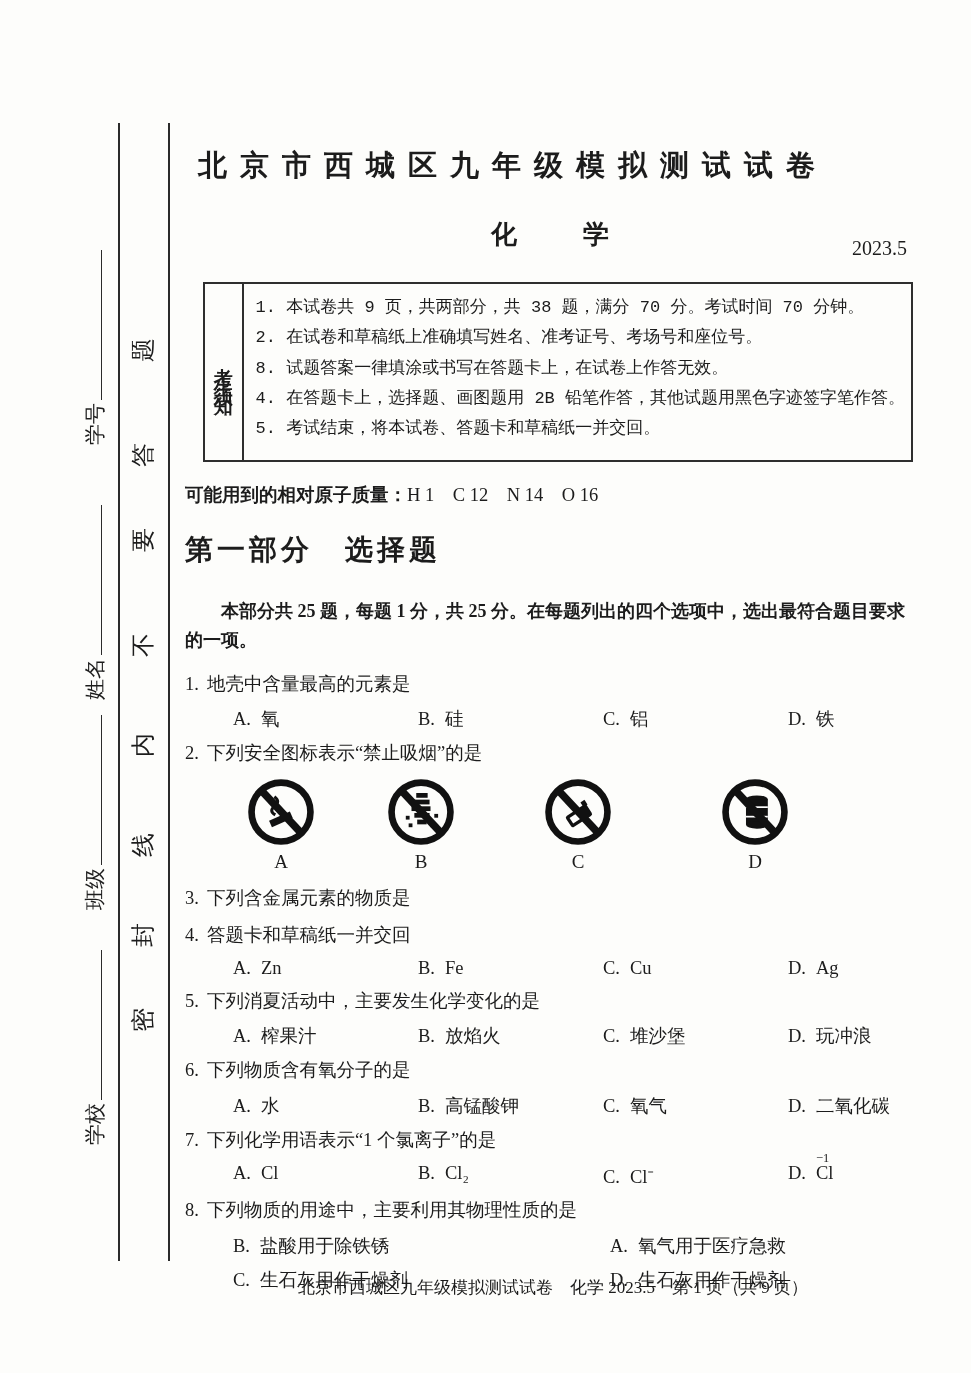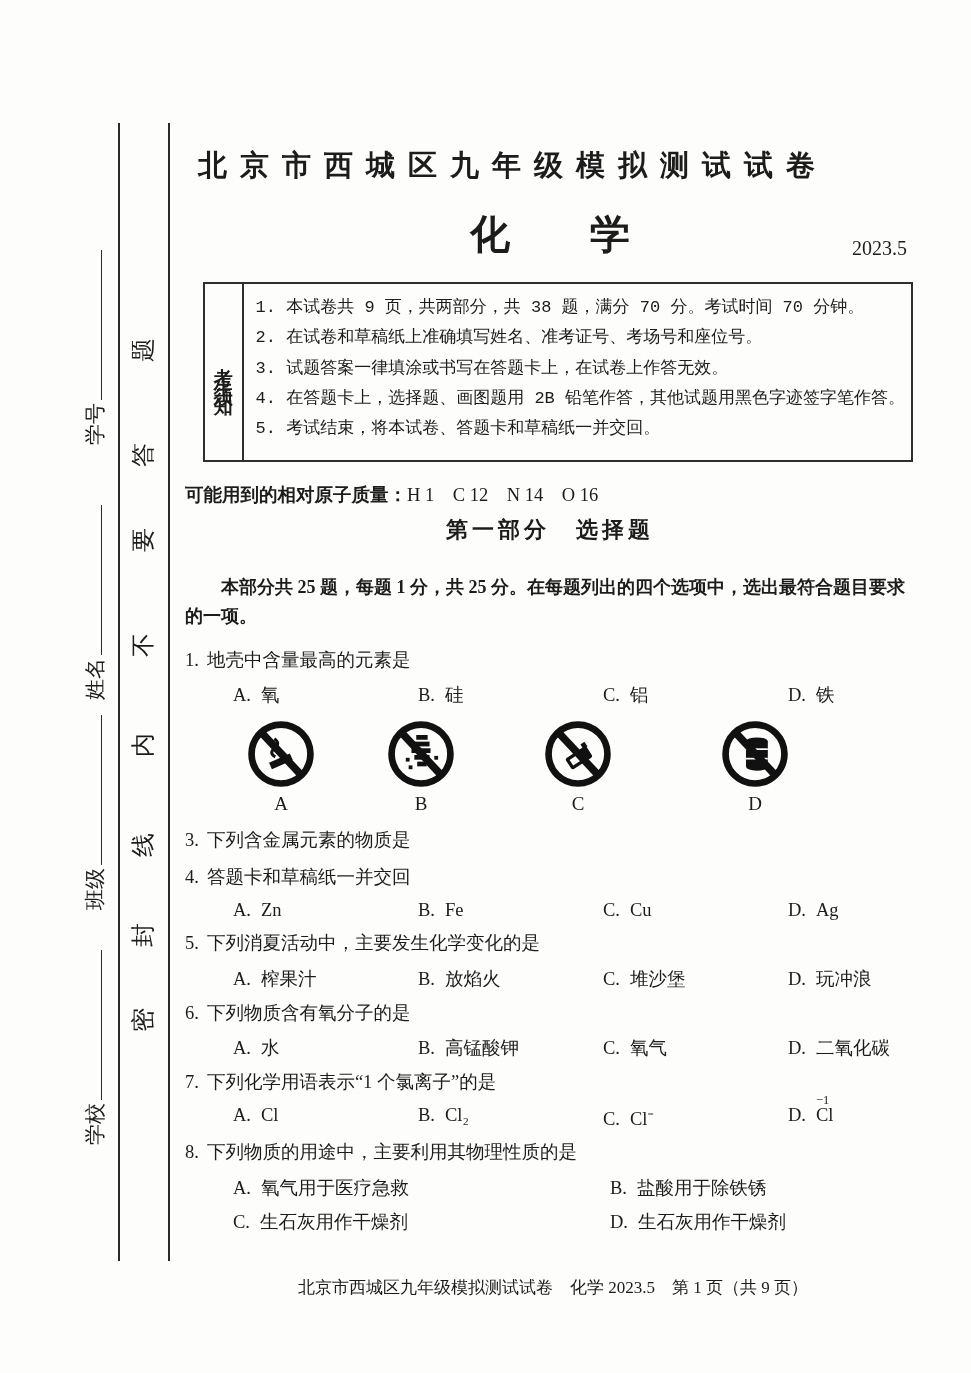--- a/index.html
+++ b/index.html
@@ -17,36 +17,36 @@
   .seal-char{position:absolute;left:126px;width:34px;height:34px;line-height:34px;
            text-align:center;font-size:24px;transform:rotate(-90deg);}
 
   
   .content{position:absolute;left:185px;top:0;width:730px;}
   .exam-title{margin:146px 0 0;text-align:left;
               font-family:"Liberation Sans",sans-serif;font-weight:700;
               font-size:29px;letter-spacing:13px;text-indent:13px;}
   .subject-row{position:relative;margin-top:22px;height:52px;}
   .subject{text-align:center;font-family:"Liberation Sans",sans-serif;font-weight:700;
-           font-size:40px;letter-spacing:20px;text-indent:20px;line-height:52px;}
+           font-size:26px;letter-spacing:20px;text-indent:20px;line-height:52px;}
   .date{position:absolute;right:8px;top:29px;font-size:20px;letter-spacing:0;}
 
   .notice-box{display:flex;margin:22px 2px 0 18px;border:2px solid #2e2e2e;}
   .notice-label-cell{width:50px;border-right:2px solid #2e2e2e;
            display:flex;align-items:center;justify-content:center;}
   .notice-label-cell span{writing-mode:vertical-rl;letter-spacing:10px;
            font-family:"Liberation Sans",sans-serif;font-weight:700;font-size:19px;}
   .notice-items{flex:1;padding:9px 6px 16px 12px;font-family:Liberation Mono, monospace;}
   .notice-item{font-size:17px;line-height:1.78;white-space:nowrap;}
 
   .atomic{margin-top:20px;font-size:18.5px;}
   .atomic .lbl{font-family:"Liberation Sans",sans-serif;font-weight:700;}
 
-  .part-heading{margin-top:8px;text-align:center;font-family:"Liberation Sans",sans-serif;
-           font-weight:700;font-size:22px;letter-spacing:4px;}
+  .part-heading{margin-top:24px;font-family:"Liberation Sans",sans-serif;
+           font-weight:700;font-size:28px;letter-spacing:4px;}
   .intro{margin-top:28px;font-size:18px;font-weight:700;line-height:1.62;text-indent:2em;}
 
   .questions{margin-top:15px;}
   .q{margin-bottom:9px;}
   .q-line{font-size:18.5px;line-height:1.5;}
   .q-num{margin-right:8px;}
   .opts4{display:grid;grid-template-columns:185px 185px 185px auto;
          padding-left:48px;margin-top:8px;font-size:18.5px;}
   .opts2x2{display:grid;grid-template-columns:377px auto;row-gap:9px;
          padding-left:48px;margin-top:8px;font-size:18.5px;}
@@ -94,21 +94,21 @@
       <div class="date">2023.5</div>
     </div>
 
     <div class="notice-box">
       <div class="notice-label-cell">
         <span>考生须知</span>
       </div>
       <div class="notice-items">
         <div class="notice-item">1. 本试卷共 9 页，共两部分，共 38 题，满分 70 分。考试时间 70 分钟。</div>
         <div class="notice-item">2. 在试卷和草稿纸上准确填写姓名、准考证号、考场号和座位号。</div>
-        <div class="notice-item">3. 试题答案一律填涂或书写在答题卡上，在试卷上作答无效。</div>
+        <div class="notice-item">8. 试题答案一律填涂或书写在答题卡上，在试卷上作答无效。</div>
         <div class="notice-item">4. 在答题卡上，选择题、画图题用 2B 铅笔作答，其他试题用黑色字迹签字笔作答。</div>
         <div class="notice-item">5. 考试结束，将本试卷、答题卡和草稿纸一并交回。</div>
       </div>
     </div>
 
     <div class="atomic">
       <span class="lbl">可能用到的相对原子质量：</span><span>H 1　C 12　N 14　O 16</span>
     </div>
 
     <div class="part-heading">第一部分　选择题</div>
@@ -120,20 +120,21 @@
         <div class="q-line"><span class="q-num">1.</span><span>地壳中含量最高的元素是</span></div>
         <div class="opts4">
           <span class="opt"><span class="ol">A.</span><span>氧</span></span>
           <span class="opt"><span class="ol">B.</span><span>硅</span></span>
           <span class="opt"><span class="ol">C.</span><span>铝</span></span>
           <span class="opt"><span class="ol">D.</span><span>铁</span></span>
         </div>
       </div>
 
       <div class="q">
+        <div class="q-line"><span class="q-num">2.</span><span>下列安全图标表示“禁止吸烟”的是</span></div>
         <div class="icon-row">
           <div class="icon-block" style="left:54px;">
             <svg width="76" height="76" viewBox="0 0 80 80">
               <circle cx="40" cy="40" r="31" fill="none" stroke="#111" stroke-width="7"></circle>
               <path d="M33 24 q7 5 0 10 q-6 5 1 9" stroke="#111" stroke-width="3.2" fill="none"></path>
               <rect x="28" y="44" width="24" height="7.5" fill="#111" transform="rotate(-24 40 48)"></rect>
               <line x1="19" y1="17" x2="63" y2="64" stroke="#111" stroke-width="8"></line>
             </svg>
             <div class="icon-label">A</div>
           </div>
@@ -224,22 +225,22 @@
           <span class="opt"><span class="ol">A.</span><span>Cl</span></span>
           <span class="opt"><span class="ol">B.</span><span>Cl₂</span></span>
           <span class="opt"><span class="ol">C.</span><span>Cl⁻</span></span>
           <span class="opt"><span class="ol">D.</span><span class="stack"><span class="stack-top">−1</span><span>Cl</span></span></span>
         </div>
       </div>
 
       <div class="q">
         <div class="q-line"><span class="q-num">8.</span><span>下列物质的用途中，主要利用其物理性质的是</span></div>
         <div class="opts2x2">
+          <span class="opt"><span class="ol">B.</span><span>盐酸用于除铁锈</span></span>
           <span class="opt"><span class="ol">A.</span><span>氧气用于医疗急救</span></span>
-          <span class="opt"><span class="ol">B.</span><span>盐酸用于除铁锈</span></span>
           <span class="opt"><span class="ol">C.</span><span>生石灰用作干燥剂</span></span>
           <span class="opt"><span class="ol">D.</span><span>生石灰用作干燥剂</span></span>
         </div>
       </div>
 
     </div>
   </div>
 
   <div class="footer">北京市西城区九年级模拟测试试卷　化学 2023.5　第 1 页（共 9 页）</div>
 </div>

